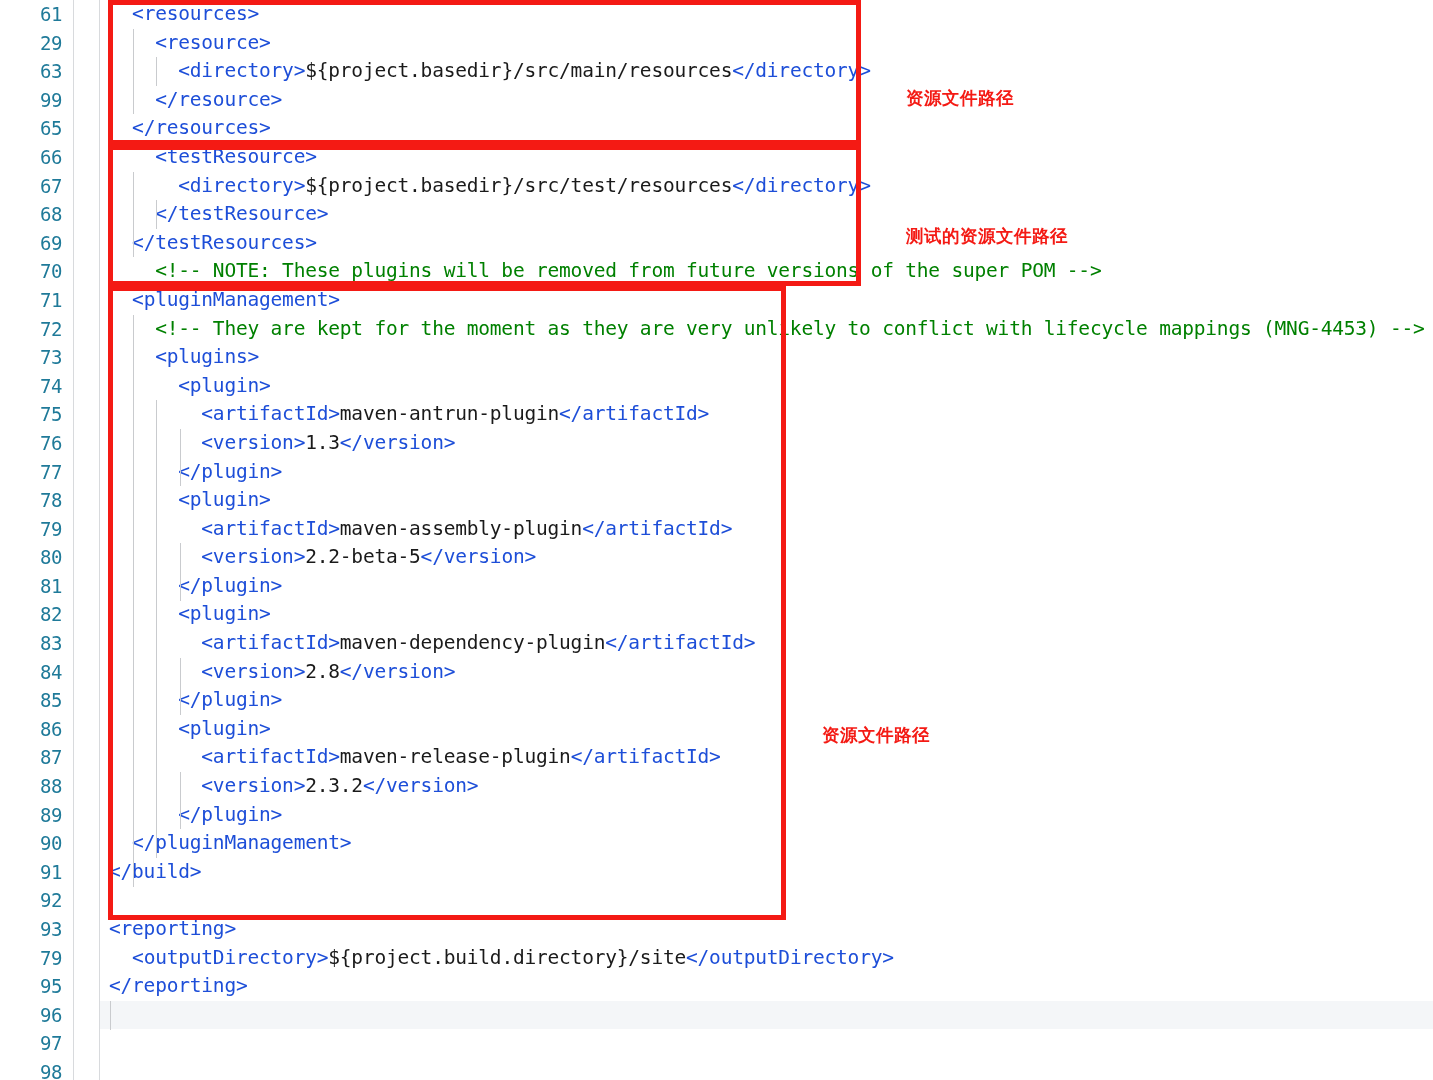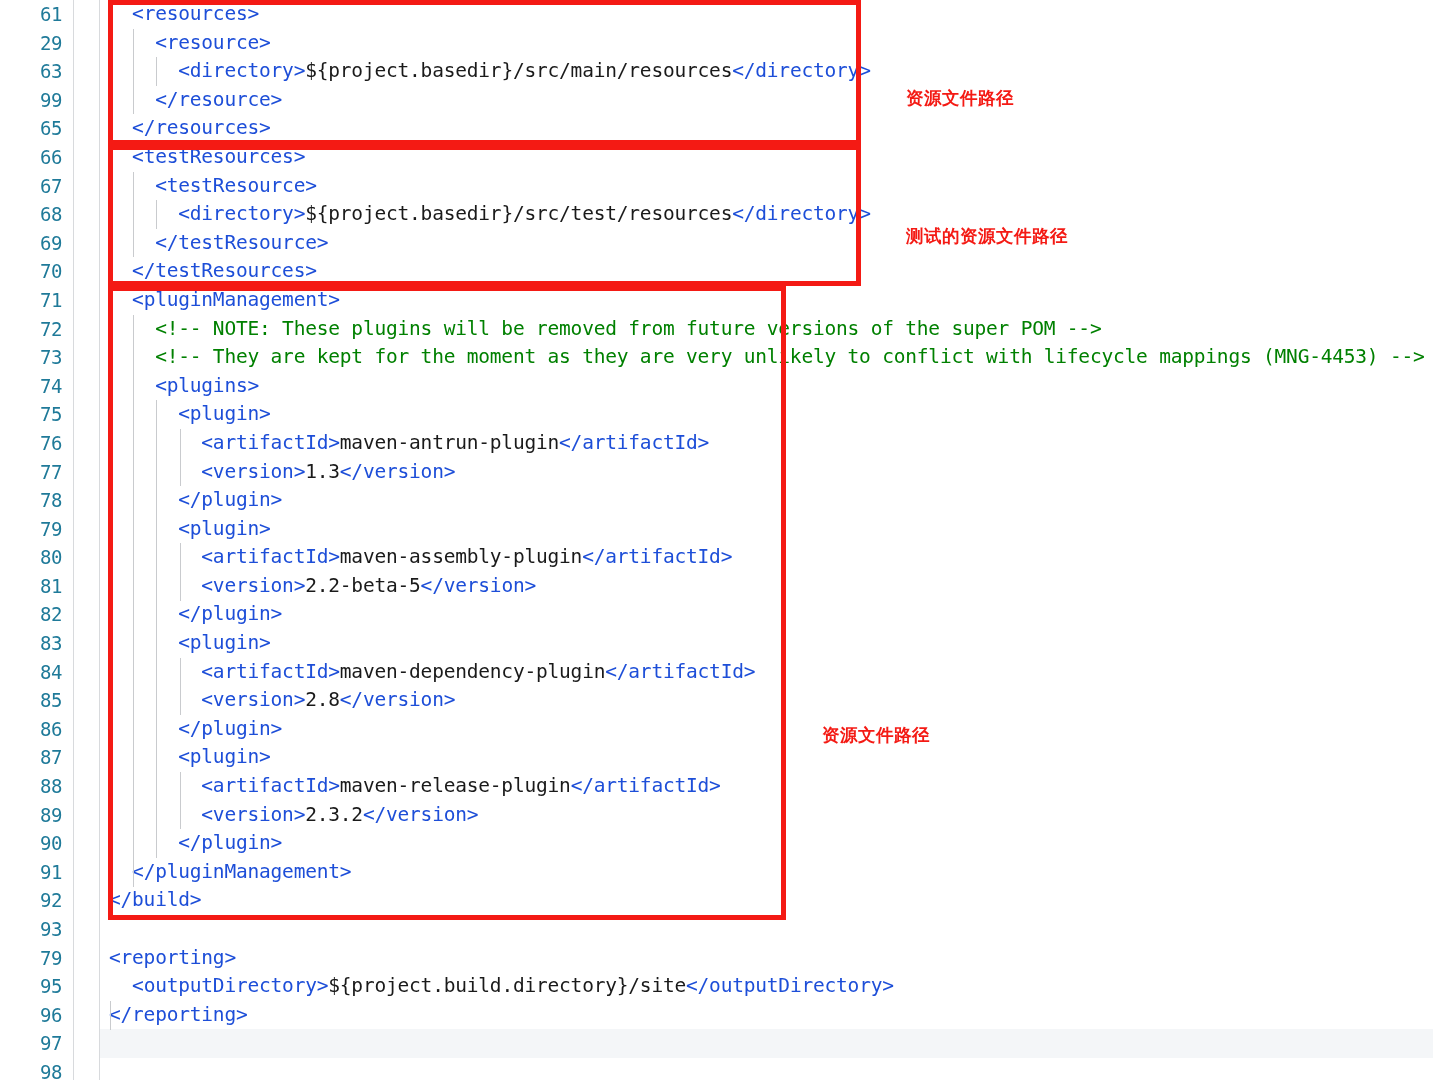--- a/index.html
+++ b/index.html
@@ -111,27 +111,26 @@
 <body>
 
 <div id="editor">
 
   <div id="code">
       <div class="line">  <span class="tag">&lt;resources&gt;</span></div>
       <div class="line">    <span class="tag">&lt;resource&gt;</span></div>
       <div class="line">      <span class="tag">&lt;directory&gt;</span><span class="txt">${project.basedir}/src/main/resources</span><span class="tag">&lt;/directory&gt;</span></div>
       <div class="line">    <span class="tag">&lt;/resource&gt;</span></div>
       <div class="line">  <span class="tag">&lt;/resources&gt;</span></div>
-      <div class="line">  <span class="tag">&lt;testResources&gt;</span></div>
       <div class="line">    <span class="tag">&lt;testResource&gt;</span></div>
       <div class="line">      <span class="tag">&lt;directory&gt;</span><span class="txt">${project.basedir}/src/test/resources</span><span class="tag">&lt;/directory&gt;</span></div>
       <div class="line">    <span class="tag">&lt;/testResource&gt;</span></div>
       <div class="line">  <span class="tag">&lt;/testResources&gt;</span></div>
+      <div class="line">    <span class="cmt">&lt;!-- NOTE: These plugins will be removed from future versions of the super POM --&gt;</span></div>
       <div class="line">  <span class="tag">&lt;pluginManagement&gt;</span></div>
-      <div class="line">    <span class="cmt">&lt;!-- NOTE: These plugins will be removed from future versions of the super POM --&gt;</span></div>
       <div class="line">    <span class="cmt">&lt;!-- They are kept for the moment as they are very unlikely to conflict with lifecycle mappings (MNG-4453) --&gt;</span></div>
       <div class="line">    <span class="tag">&lt;plugins&gt;</span></div>
       <div class="line">      <span class="tag">&lt;plugin&gt;</span></div>
       <div class="line">        <span class="tag">&lt;artifactId&gt;</span><span class="txt">maven-antrun-plugin</span><span class="tag">&lt;/artifactId&gt;</span></div>
       <div class="line">        <span class="tag">&lt;version&gt;</span><span class="txt">1.3</span><span class="tag">&lt;/version&gt;</span></div>
       <div class="line">      <span class="tag">&lt;/plugin&gt;</span></div>
       <div class="line">      <span class="tag">&lt;plugin&gt;</span></div>
       <div class="line">        <span class="tag">&lt;artifactId&gt;</span><span class="txt">maven-assembly-plugin</span><span class="tag">&lt;/artifactId&gt;</span></div>
       <div class="line">        <span class="tag">&lt;version&gt;</span><span class="txt">2.2-beta-5</span><span class="tag">&lt;/version&gt;</span></div>
       <div class="line">      <span class="tag">&lt;/plugin&gt;</span></div>

